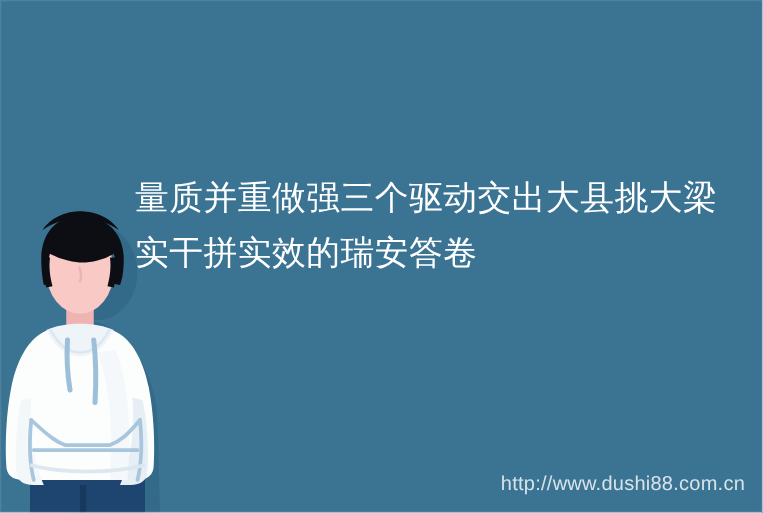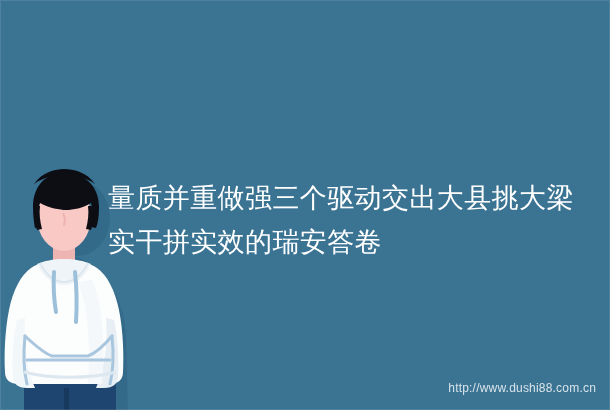--- a/index.html
+++ b/index.html
@@ -45,21 +45,21 @@
     white-space: normal;
   }
 
   
   .watermark {
     position: absolute;
     right: 14px;
     bottom: 13px;
     z-index: 5;
     color: rgba(255,255,255,0.80);
-    font-size: 12px;
+    font-size: 16px;
     line-height: 18px;
     letter-spacing: 0.2px;
     white-space: nowrap;
     text-align: right;
   }
 
   
   .figure {
     position: absolute;
     left: 0px;
@@ -164,18 +164,18 @@
           </g>
 
           <path d="M27 200 L110 200" stroke="#a8c6dd" stroke-width="3" stroke-linecap="round" fill="none"></path>
 
           <path d="M24 212 C50 219 90 219 116 212" stroke="#dce7ef" stroke-width="3" fill="none"></path>
         </g>
       </g>
     </svg>
   </div>
 
-  <div class="headline" style="color: rgb(255, 255, 255); margin-top: 40px;">量质并重做强三个驱动交出大县挑大梁实干拼实效的瑞安答卷</div>
+  <div class="headline" style="color: rgb(255, 255, 255);">量质并重做强三个驱动交出大县挑大梁实干拼实效的瑞安答卷</div>
 
   <div class="watermark">http://www.dushi88.com.cn</div>
 
   <div class="banner-edge"></div>
 </div>
 
 </body></html>

